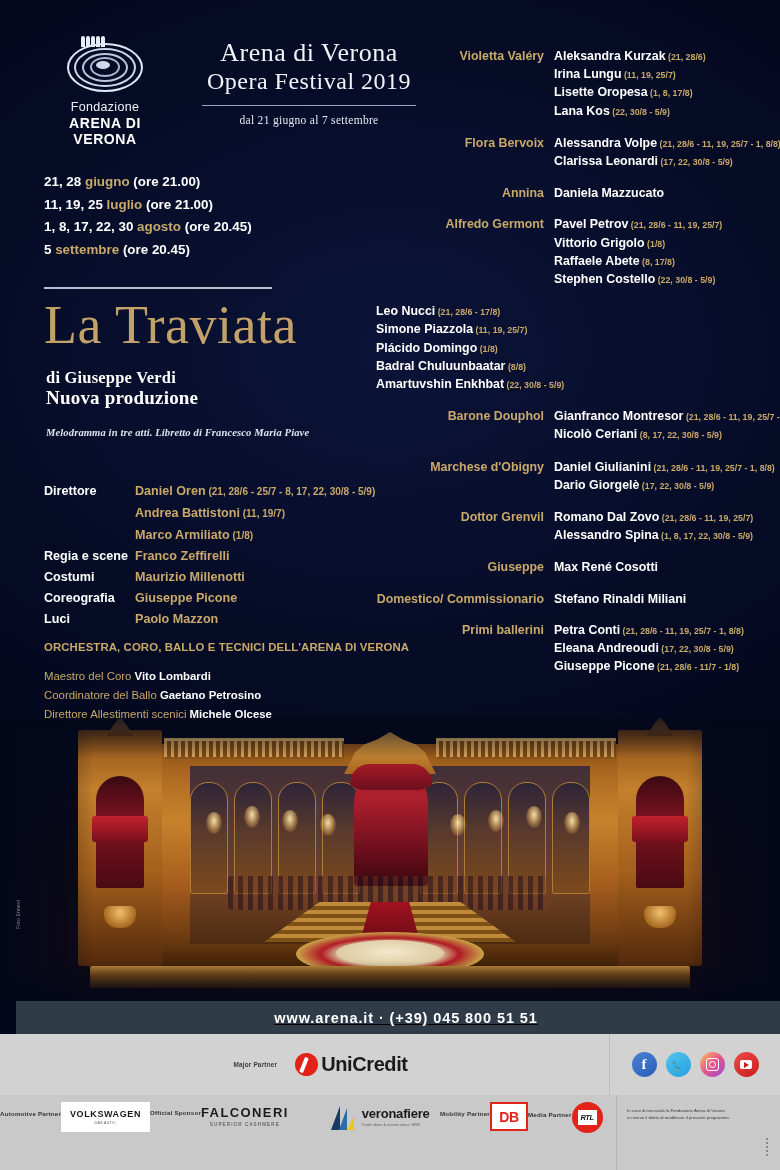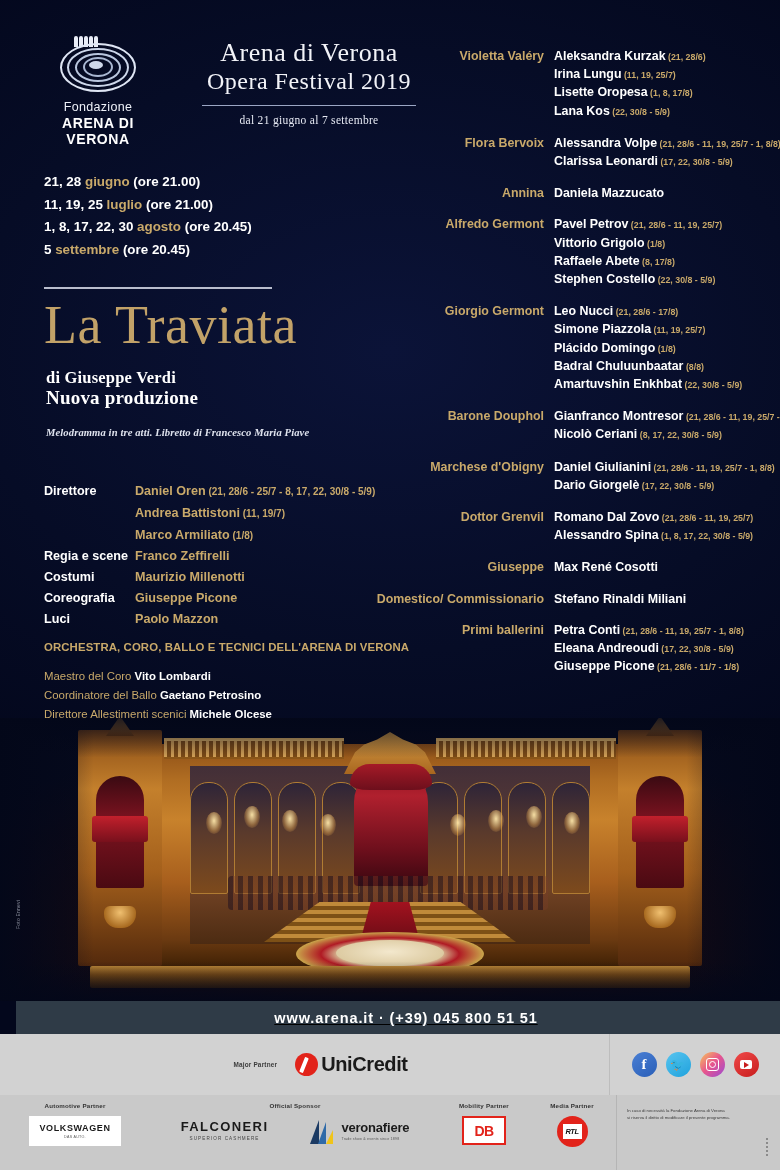--- a/index.html
+++ b/index.html
@@ -12,21 +12,21 @@
   }
   .poster{
     position:relative;width:780px;height:1170px;
     background:#040a26;
     background-image:
       radial-gradient(ellipse 700px 500px at 50% 30%, #0b1338 0%, #060c26 60%, #03071c 100%);
   }
 
   
   .header{position:absolute;left:0;top:0;width:430px;height:150px;}
-  .logo-wrap{position:absolute;left:40px;top:36px;width:116px;text-align:center;}
+  .logo-wrap{position:absolute;left:47px;top:36px;width:116px;text-align:center;}
   .logo-mark{width:76px;height:56px;margin:0 auto;position:relative;}
   .logo-arches{position:absolute;left:14px;top:0;width:26px;height:11px;display:flex;gap:1px;}
   .logo-arches i{display:block;width:4px;height:11px;background:#e9edf7;border-radius:2px 2px 0 0;}
   .logo-rings{position:absolute;left:0;top:7px;width:76px;height:49px;}
   .ring{position:absolute;border:2.2px solid #dfe6f4;border-radius:50%;}
   .r1{left:0;top:0;width:72px;height:45px;}
   .r2{left:7px;top:5px;width:58px;height:35px;border-color:#cdd7ea;}
   .r3{left:15px;top:10px;width:42px;height:25px;border-color:#b9c6de;}
   .r4{left:23px;top:14px;width:26px;height:16px;border-color:#a9b7d2;}
   .r5{left:29px;top:18px;width:14px;height:8px;background:#cfd8ea;border:none;}
@@ -187,21 +187,21 @@
   .soc-ig i::after{content:"";position:absolute;left:2px;top:2px;width:5px;height:5px;
      border:1.5px solid #fff;border-radius:50%;}
   .soc-yt{background:linear-gradient(145deg,#ef4a4a,#c81d1d);}
   .soc-yt i{display:block;width:12px;height:9px;background:#fff;border-radius:2px;position:relative;}
   .soc-yt i::after{content:"";position:absolute;left:4px;top:1.6px;border-left:5px solid #c81d1d;
      border-top:3px solid transparent;border-bottom:3px solid transparent;}
 
   
   .sp2{position:absolute;left:0;top:1095px;width:780px;height:75px;background:#c9c9c9;display:flex;}
   .sp2-main{flex:1;display:flex;align-items:flex-start;padding-top:7px;}
-  .sp-cell{display:flex;flex-direction:column;align-items:center;}
+  .sp-cell{display:flex;align-items:center;}
   .sp-lbl{font-size:6.2px;color:#333;font-weight:700;letter-spacing:.2px;margin-bottom:7px;white-space:nowrap;}
   .vw-box{width:92px;height:30px;background:#fff;display:flex;flex-direction:column;
           align-items:center;justify-content:center;}
   .vw-t1{font-size:9px;font-weight:700;color:#1a1a1a;letter-spacing:.6px;}
   .vw-t2{font-size:3.6px;color:#555;letter-spacing:.3px;margin-top:2px;}
   .fal-t1{font-size:13px;font-weight:700;color:#1a1a1a;letter-spacing:1.4px;}
   .fal-t2{font-size:4.6px;color:#444;letter-spacing:1.1px;margin-top:2px;}
   .vf{display:flex;align-items:center;gap:5px;}
   .vf-mark{width:26px;height:28px;position:relative;}
   .vf-mark i{position:absolute;bottom:0;width:0;height:0;}
@@ -333,21 +333,20 @@
       <div class="cast-group">
         <div class="cast-role">Alfredo Germont</div>
         <div class="cast-names">
           <div class="cast-name"><span>Pavel Petrov</span><span class="dt"> (21, 28/6 - 11, 19, 25/7)</span></div>
           <div class="cast-name"><span>Vittorio Grigolo</span><span class="dt"> (1/8)</span></div>
           <div class="cast-name"><span>Raffaele Abete</span><span class="dt"> (8, 17/8)</span></div>
           <div class="cast-name"><span>Stephen Costello</span><span class="dt"> (22, 30/8 - 5/9)</span></div>
         </div>
       </div>
       <div class="cast-group">
-        <div class="cast-role">Giorgio Germont</div>
         <div class="cast-names">
           <div class="cast-name"><span>Leo Nucci</span><span class="dt"> (21, 28/6 - 17/8)</span></div>
           <div class="cast-name"><span>Simone Piazzola</span><span class="dt"> (11, 19, 25/7)</span></div>
           <div class="cast-name"><span>Plácido Domingo</span><span class="dt"> (1/8)</span></div>
           <div class="cast-name"><span>Badral Chuluunbaatar</span><span class="dt"> (8/8)</span></div>
           <div class="cast-name"><span>Amartuvshin Enkhbat</span><span class="dt"> (22, 30/8 - 5/9)</span></div>
         </div>
       </div>
       <div class="cast-group">
         <div class="cast-role">Barone Douphol</div>

